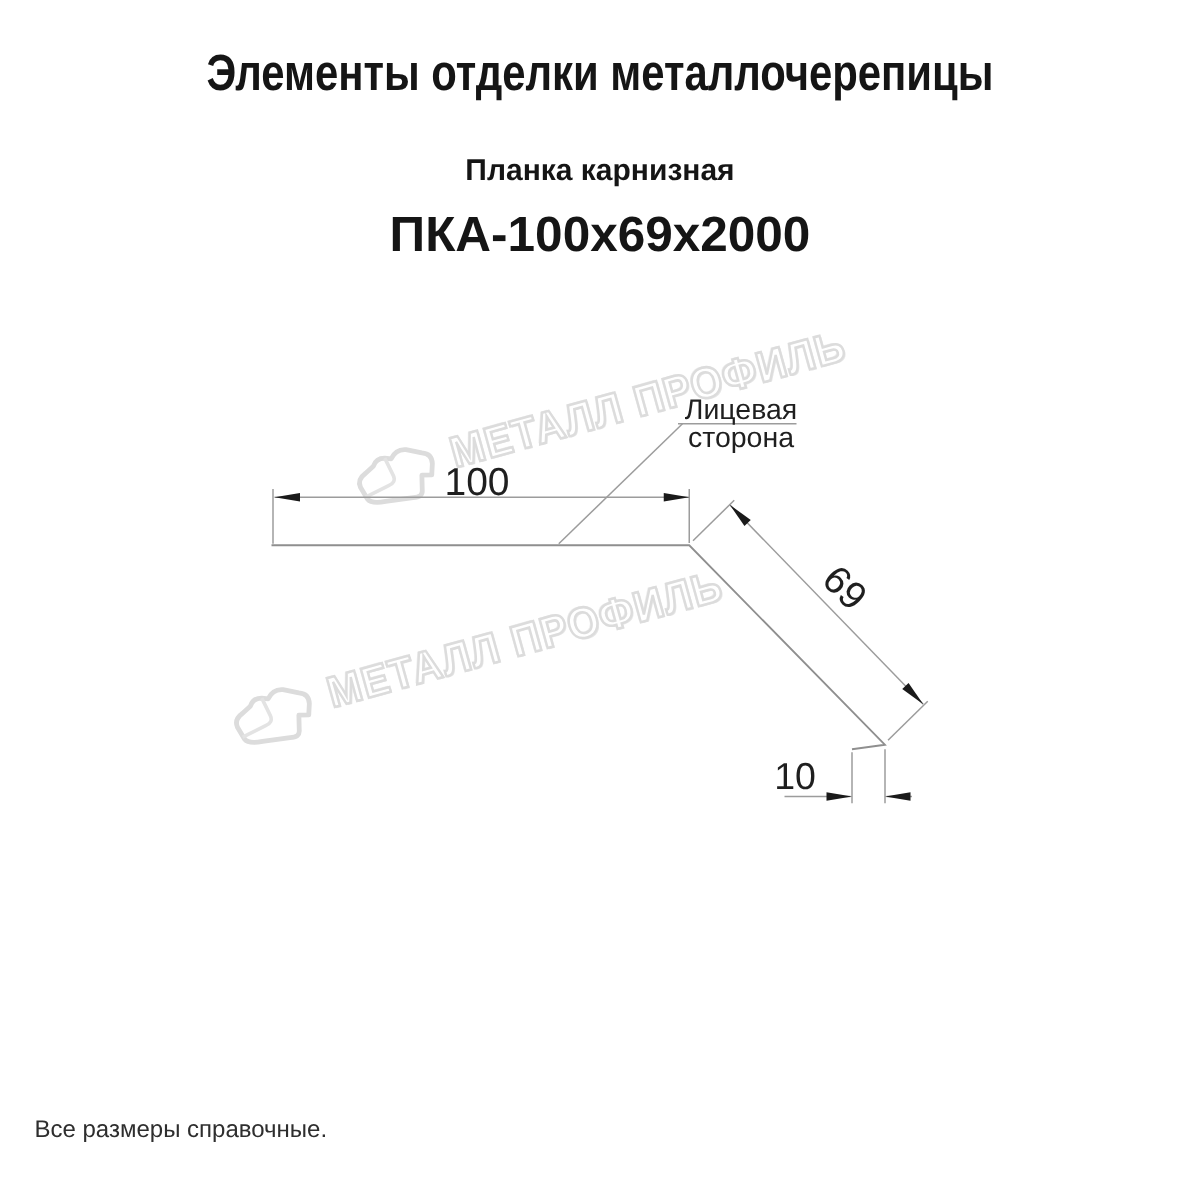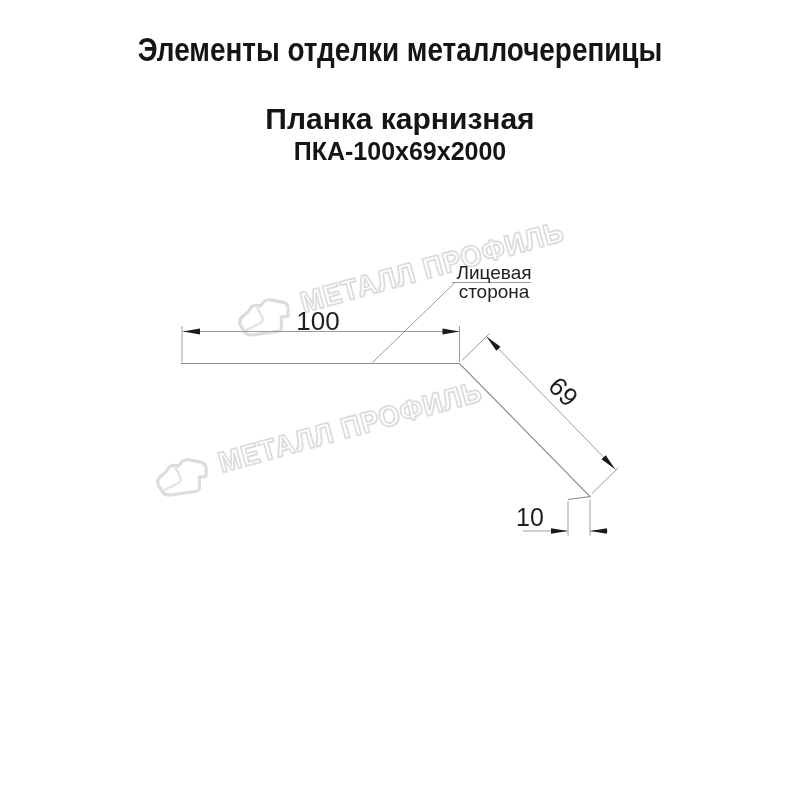--- a/index.html
+++ b/index.html
@@ -5,22 +5,22 @@
   html,body{margin:0;padding:0;}
   body{
     width:800px;height:800px;position:relative;overflow:hidden;
     background:#ffffff;
     font-family:"Liberation Sans", sans-serif;
   }
   
   .hdr{position:absolute;left:0;width:800px;text-align:center;color:#151515;
        font-weight:bold;line-height:1;white-space:nowrap;}
   .hdr.title{top:32px;font-size:34px;transform:scaleX(0.82);transform-origin:50% 0;}
-  .hdr.sub1{top:104px;font-size:30px;}
-  .hdr.sub2{top:139px;font-size:25px;}
+  .hdr.sub1{top:104px;font-size:20px;}
+  .hdr.sub2{top:139px;font-size:33px;}
   
   .wm{position:absolute;display:flex;align-items:center;gap:5px;
       transform-origin:0 60%;white-space:nowrap;z-index:1;
       font-weight:bold;font-size:29px;color:#ffffff;
       -webkit-text-stroke:1.7px #dcdcdc;
       text-shadow:1px 1px 0 #e7e7e7,-1px -1px 0 #eeeeee;}
   .wm .wm-text{display:inline-block;transform:scaleX(0.93);transform-origin:left center;letter-spacing:1px;}
   .wm svg{flex:0 0 auto;position:relative;top:7px;}
   .wm1{left:234px;top:298px;transform:rotate(-15.5deg);}
   .wm2{left:152px;top:458px;transform:rotate(-15.5deg);}
@@ -86,13 +86,14 @@
   <polygon class="arrow" points="568,531 551,528.2 551,533.8"></polygon>
   <polygon class="arrow" points="590,531 607,528.2 607,533.8"></polygon>
   <text class="dimnum-small" x="530" y="526" text-anchor="middle">10</text>
 </svg>
 
 <div class="hdr title">Элементы отделки металлочерепицы</div>
 <div class="hdr sub1">Планка карнизная</div>
 <div class="hdr sub2">ПКА-100х69х2000</div>
 
 <div class="footer">
+  <div>Все размеры справочные.</div>
 </div>
 
 </body></html>

